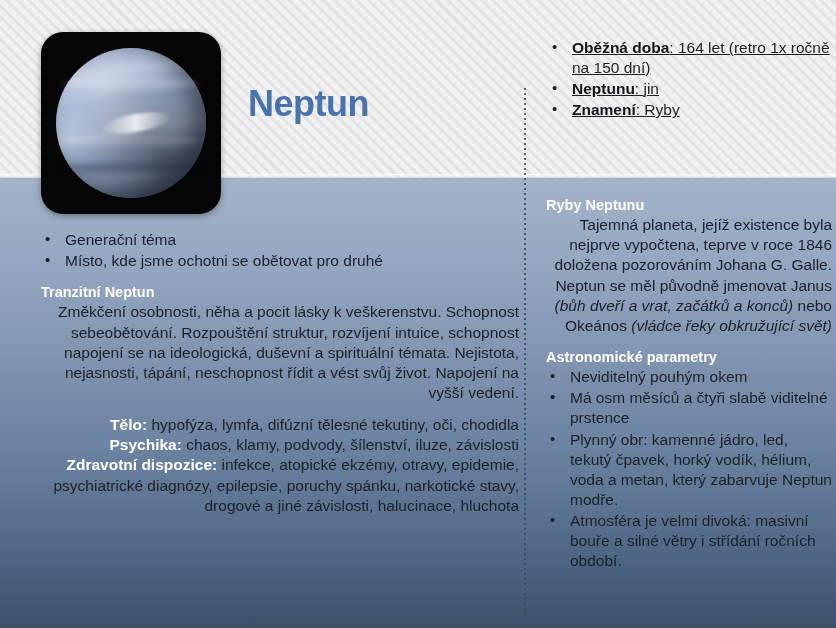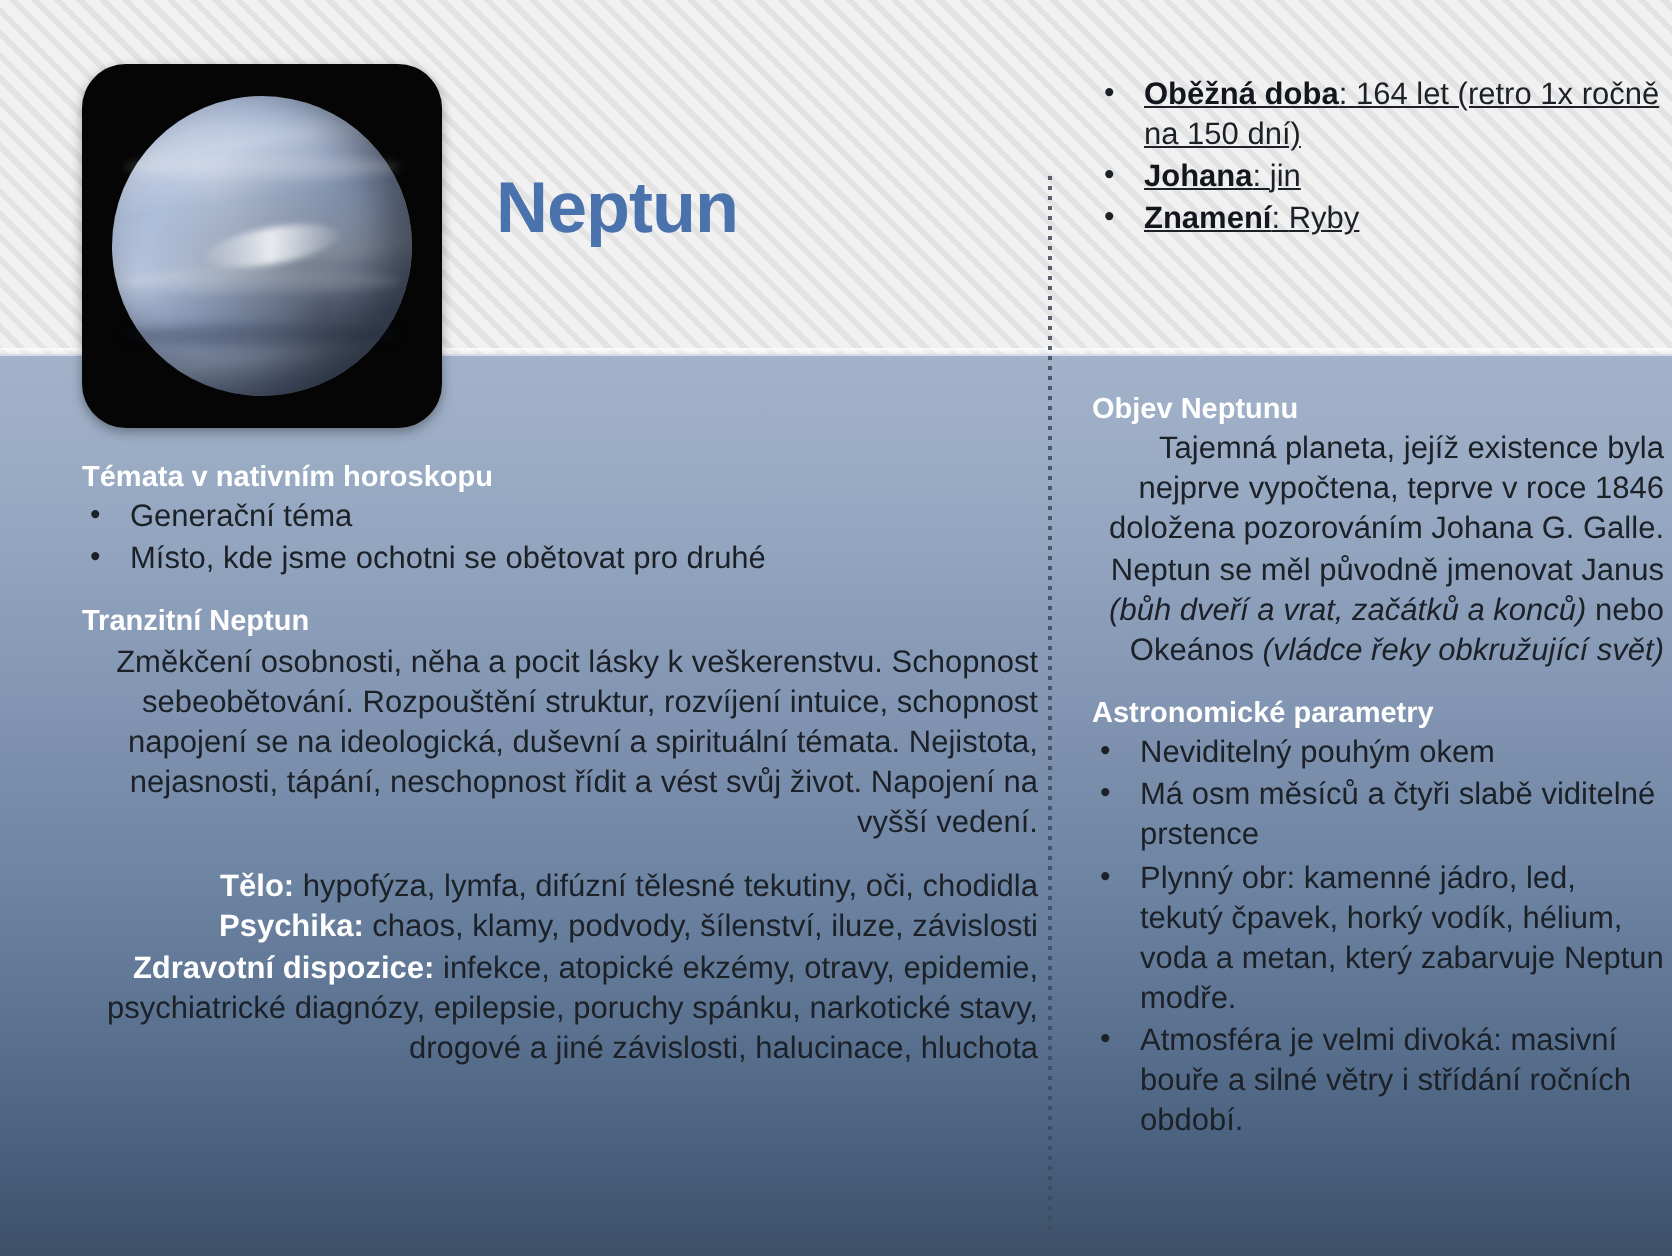--- a/index.html
+++ b/index.html
@@ -228,31 +228,30 @@
     </div>
   </div>
 
   <div class="title">Neptun</div>
 
   <ul class="bullets topright-list">
     <li>
       <span class="lbl-dark">Oběžná doba</span><span>: </span><span>164 let (retro  1x ročně na 150 dní)</span>
     </li>
     <li>
-      <span class="lbl-dark">Johana</span><span>: </span><span>jin</span>
+      <span class="lbl-dark">Neptunu</span><span>: </span><span>jin</span>
     </li>
     <li>
       <span class="lbl-dark">Znamení</span><span>: </span><span>Ryby</span>
     </li>
   </ul>
 
   <div class="left-col">
 
     <div class="block">
-      <div class="sec-head">Témata v nativním horoskopu</div>
       <ul class="bullets">
         <li>Generační téma</li>
         <li>Místo, kde jsme ochotni se obětovat pro druhé</li>
       </ul>
     </div>
 
     <div class="block">
       <div class="sec-head">Tranzitní Neptun</div>
       <div class="para">Změkčení osobnosti, něha a pocit lásky k veškerenstvu. Schopnost sebeobětování. Rozpouštění struktur, rozvíjení intuice, schopnost napojení se na ideologická, duševní a spirituální témata. Nejistota, nejasnosti, tápání, neschopnost řídit a vést svůj život. Napojení na vyšší vedení.</div>
     </div>
@@ -267,21 +266,21 @@
       <div class="para">
         <span class="lbl">Zdravotní dispozice:</span><span> infekce, atopické ekzémy, otravy, epidemie, psychiatrické diagnózy, epilepsie, poruchy spánku, narkotické stavy, drogové a jiné závislosti, halucinace, hluchota</span>
       </div>
     </div>
 
   </div>
 
   <div class="right-col">
 
     <div class="block">
-      <div class="sec-head">Objev Neptunu</div>
+      <div class="sec-head">Ryby Neptunu</div>
       <div class="para"><span>Tajemná planeta, jejíž existence byla nejprve vypočtena, teprve v roce 1846 doložena pozorováním Johana G. Galle. Neptun se měl původně jmenovat Janus </span><span class="ital">(bůh dveří a vrat, začátků a konců)</span><span> nebo Okeános </span><span class="ital">(vládce řeky obkružující svět)</span></div>
     </div>
 
     <div class="block last">
       <div class="sec-head">Astronomické parametry</div>
       <ul class="bullets">
         <li>Neviditelný pouhým okem</li>
         <li>Má osm měsíců a čtyři slabě viditelné prstence</li>
         <li>Plynný obr: kamenné jádro, led, tekutý čpavek, horký vodík, hélium, voda a metan, který zabarvuje Neptun modře.</li>
         <li>Atmosféra je velmi divoká: masivní bouře a silné větry i střídání ročních období.</li>

